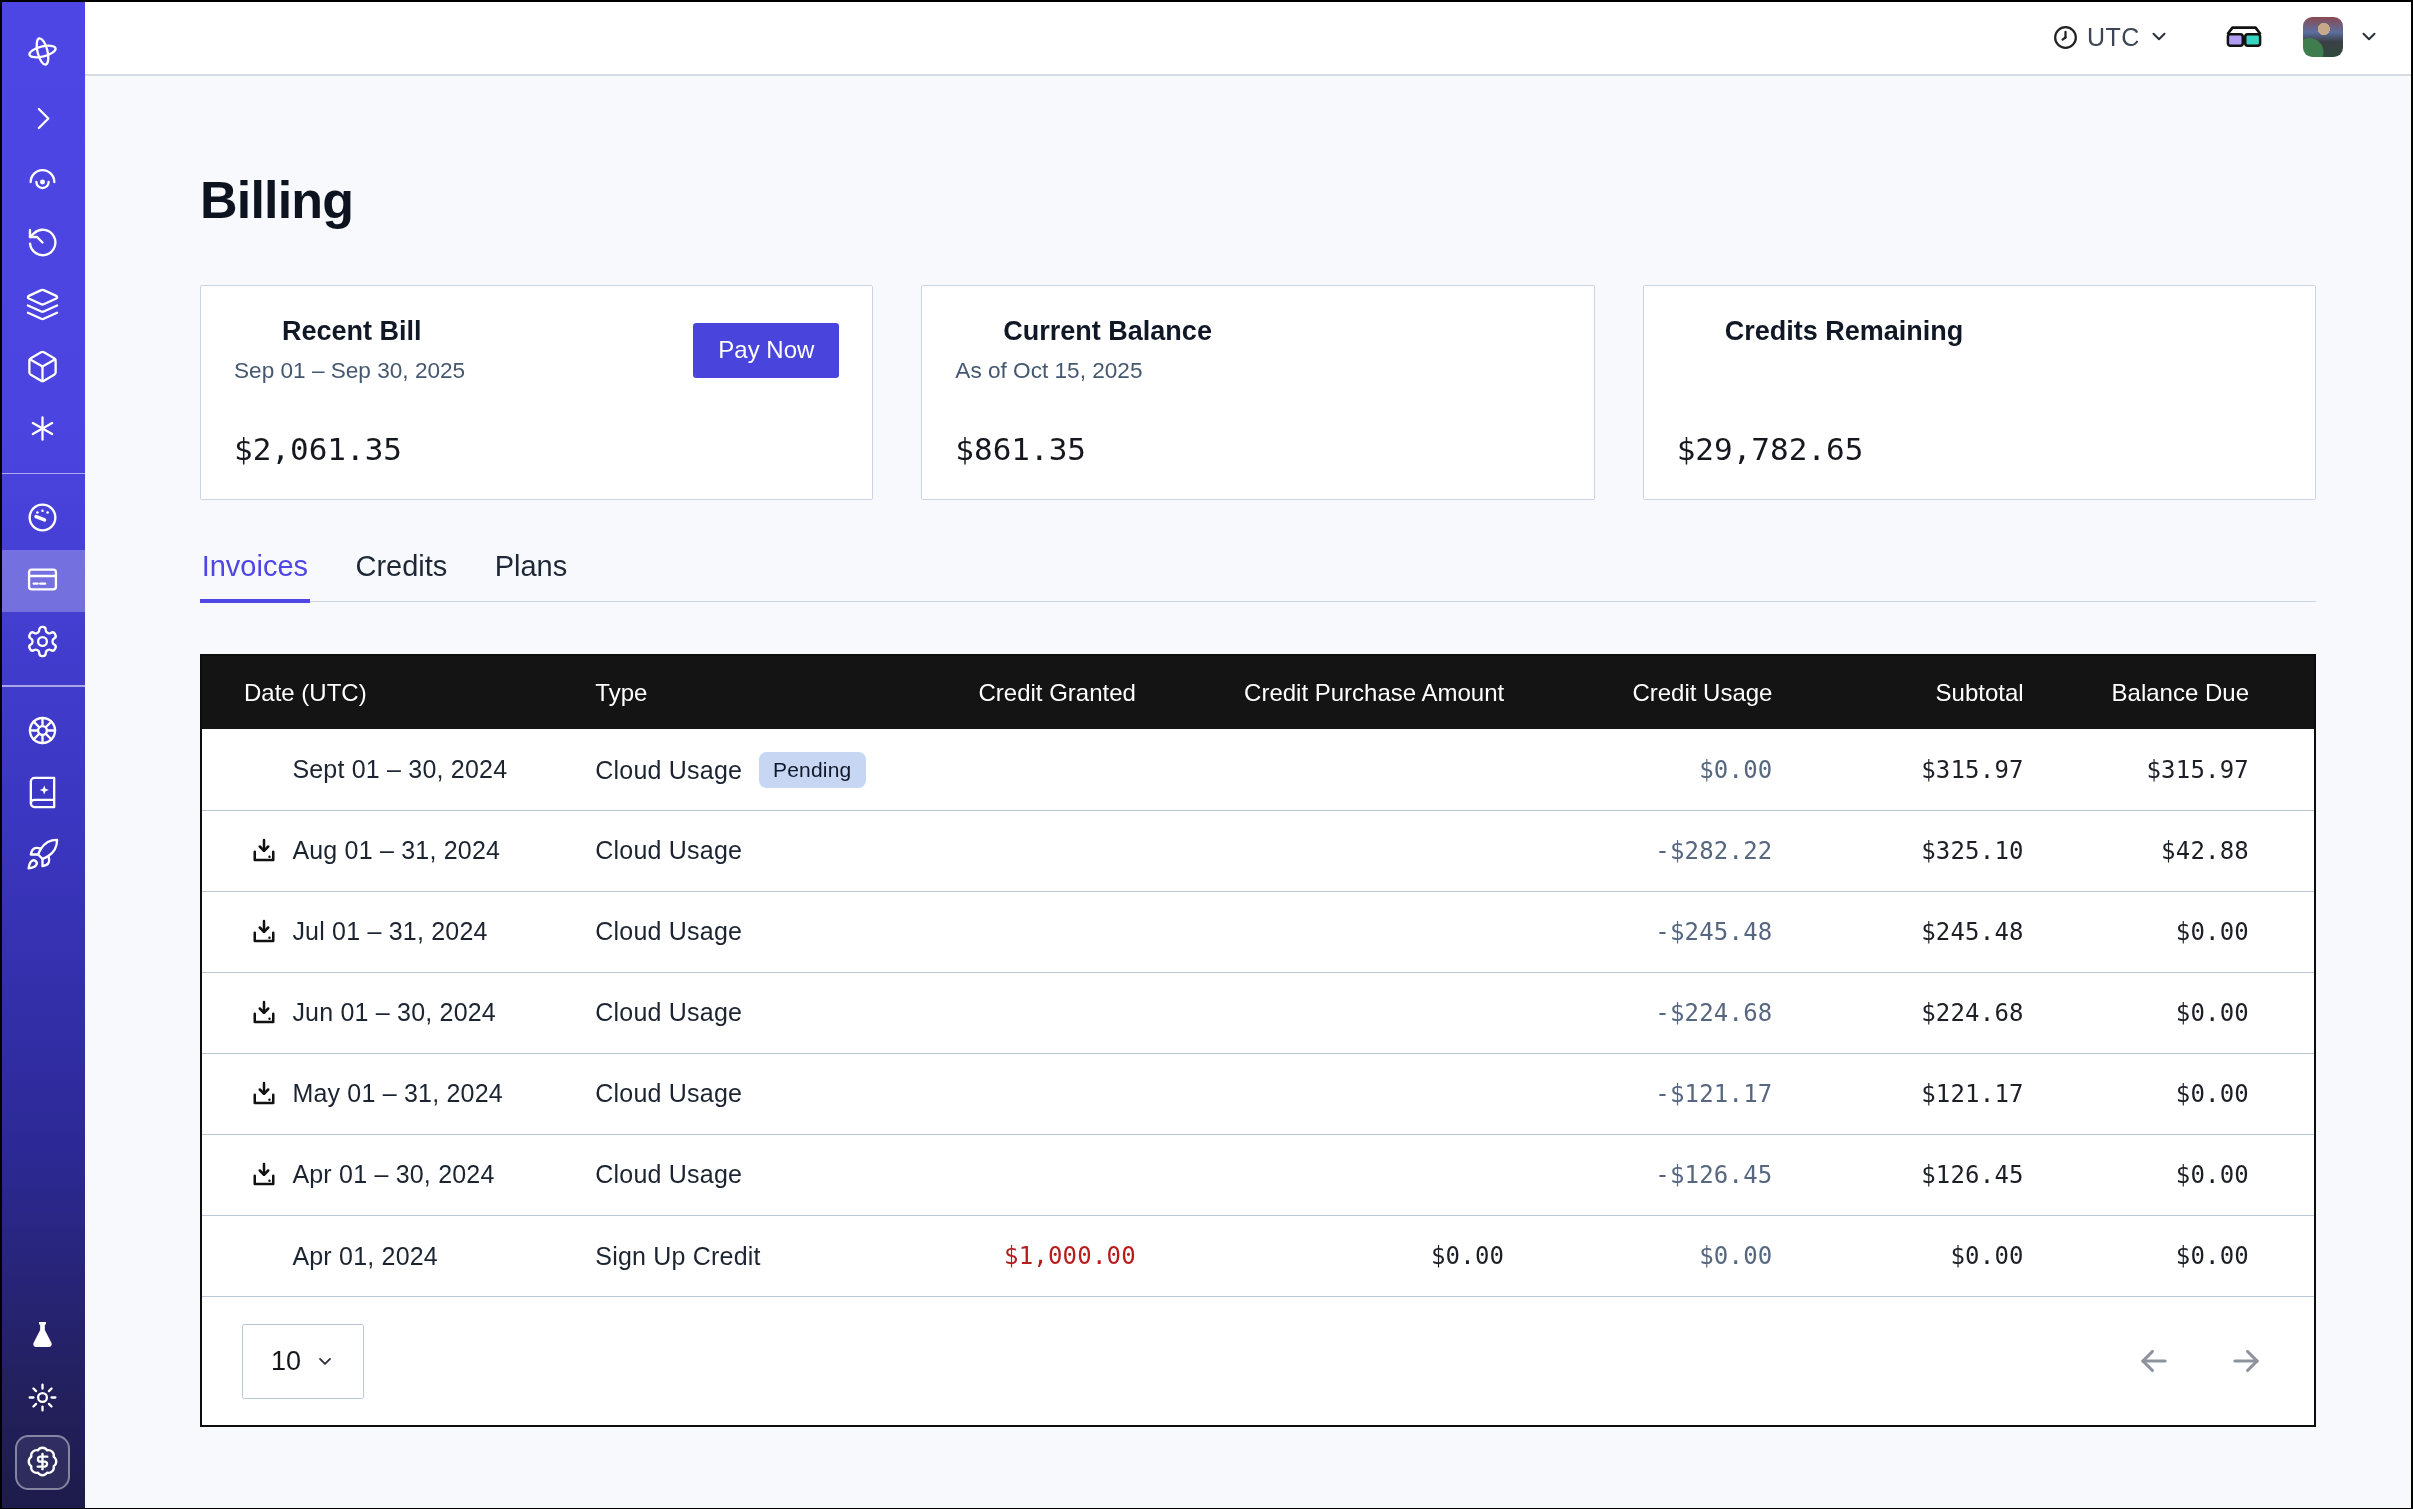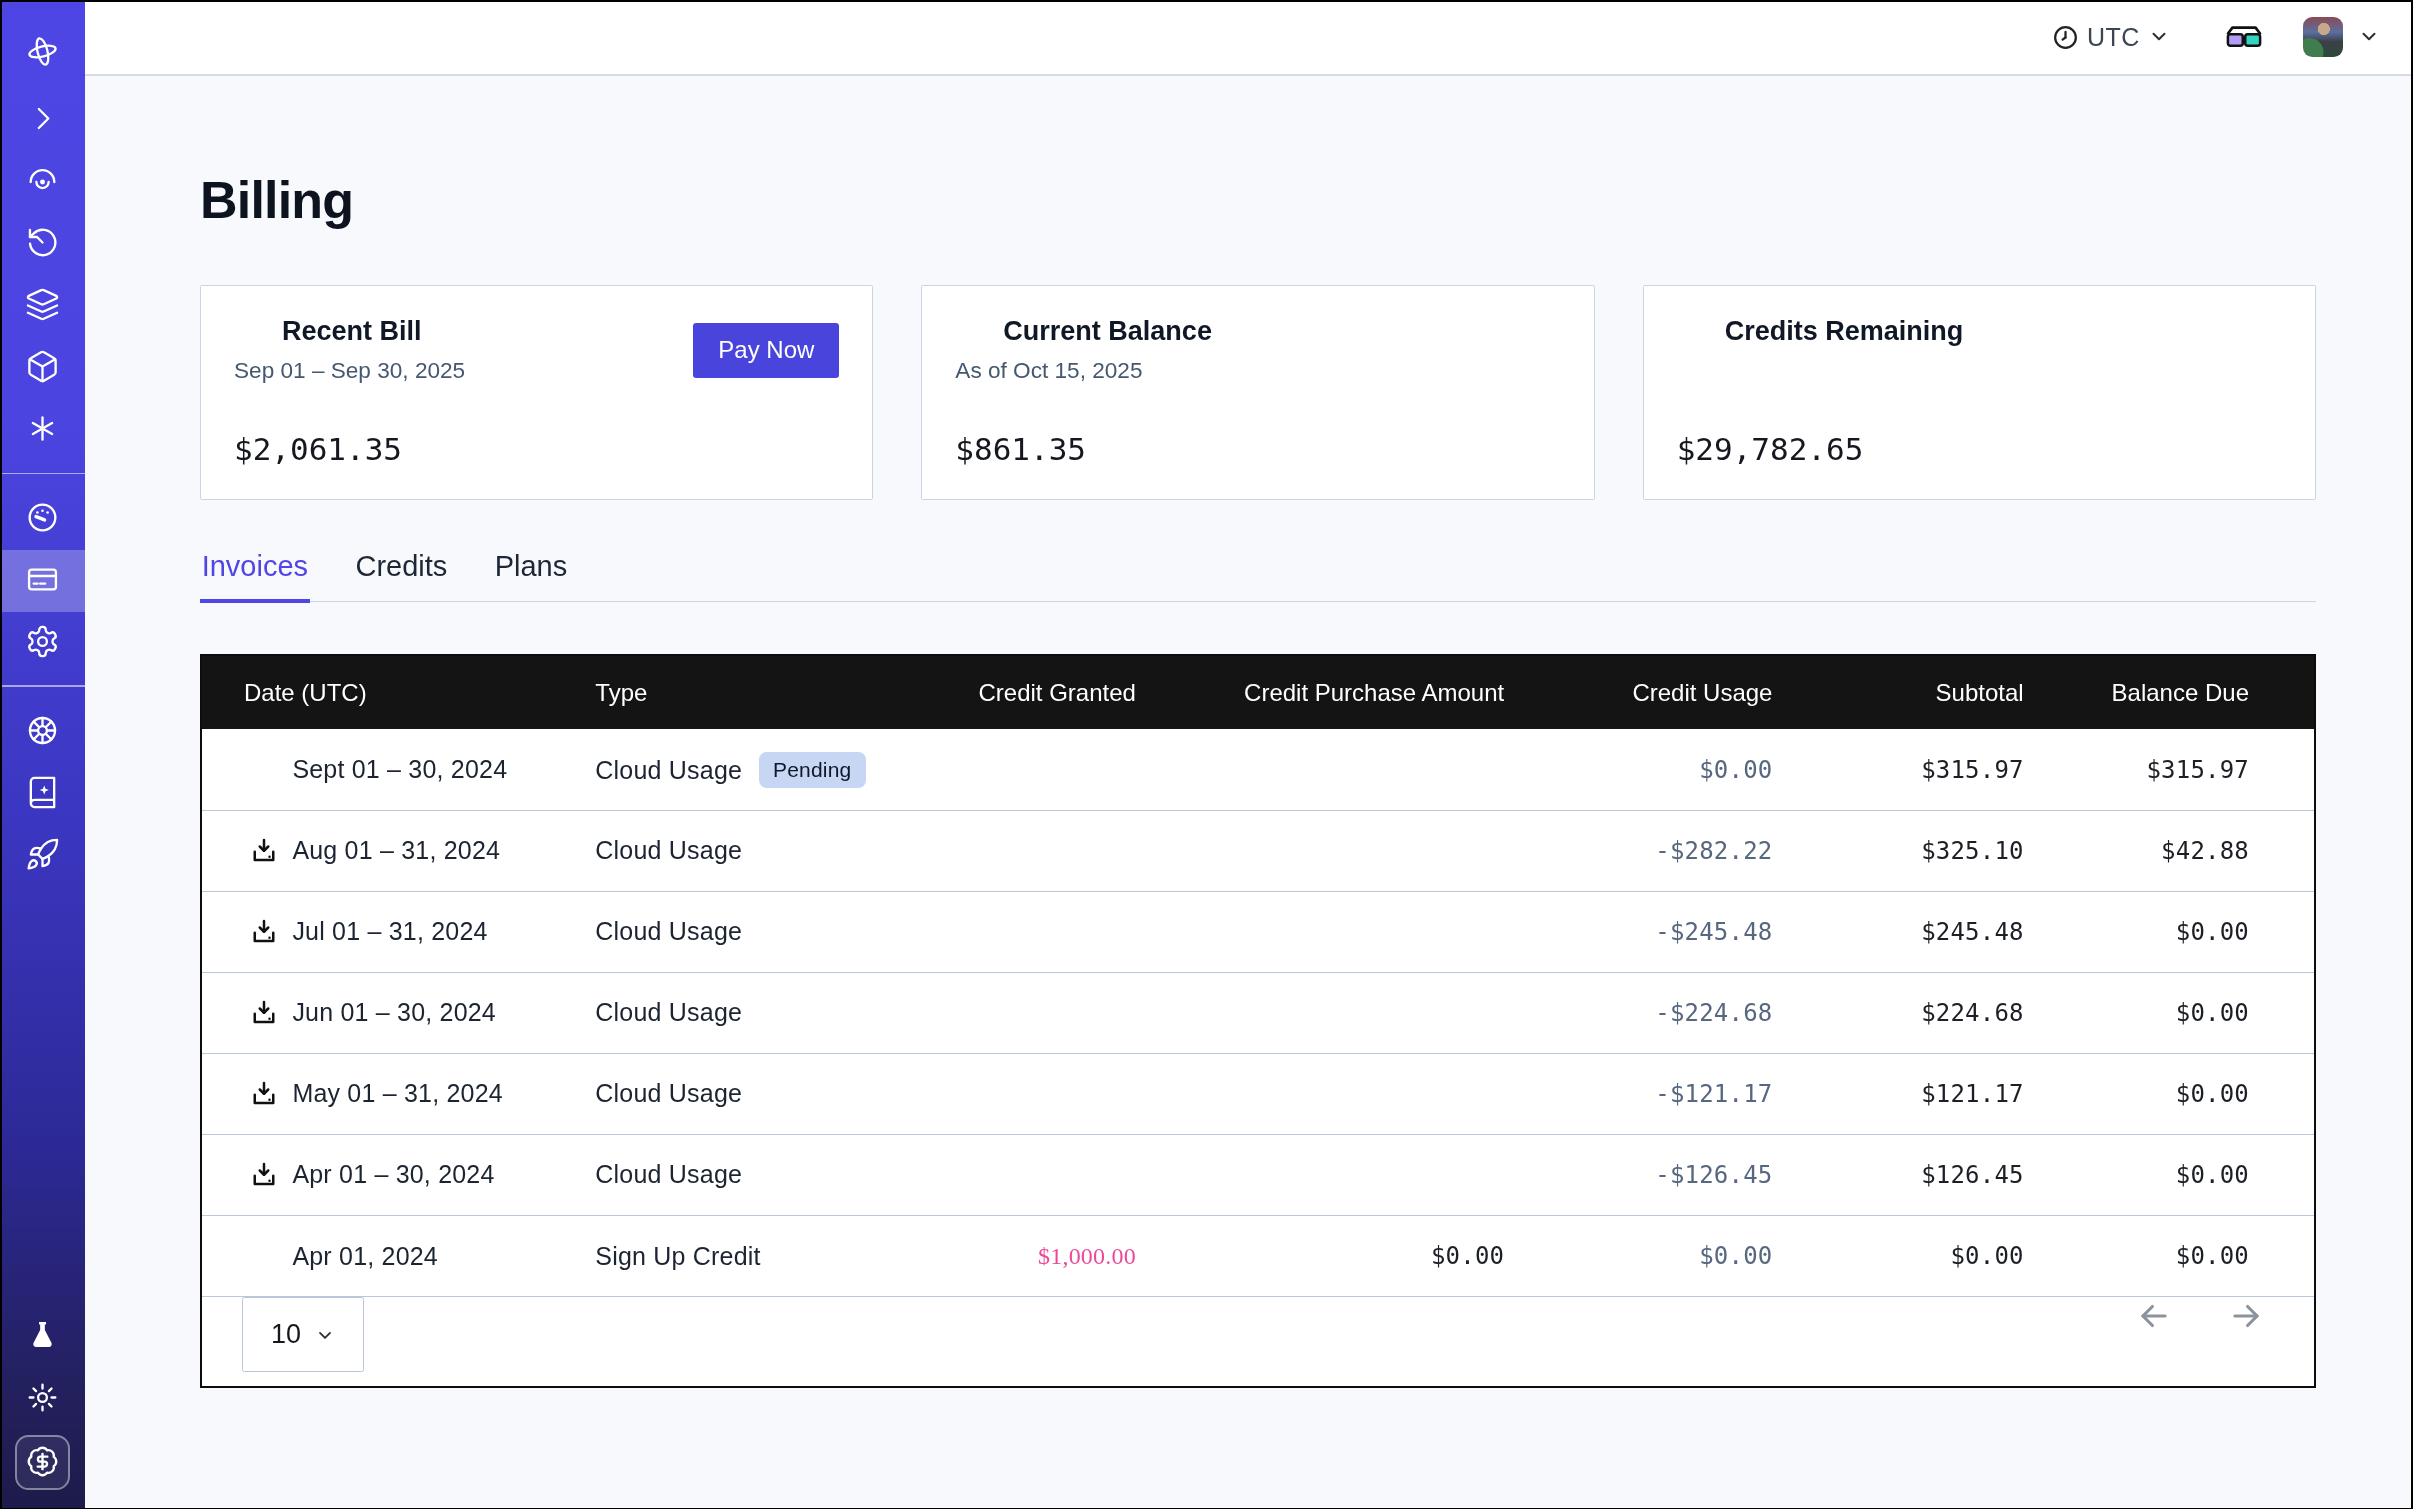--- a/index.html
+++ b/index.html
@@ -86,28 +86,28 @@
   th:first-child { padding-left:42px; }
   th:last-child, td:last-child { padding-right:65px; }
   tbody tr { height:81px; }
   tbody tr + tr { border-top:1.7px solid #b9c7d8; }
   td { font-size:25px; color:#1b2430; letter-spacing:0.2px; vertical-align:middle; }
   td.date-cell .date-flex { display:flex; align-items:center; }
   .icon-slot { width:30px; margin-left:47px; margin-right:13.4px; display:inline-flex; align-items:center; justify-content:center; flex:0 0 30px; cursor:pointer; }
   .icon-slot svg { width:30px; height:30px; stroke:#111; stroke-width:2; fill:none; stroke-linecap:round; stroke-linejoin:round; }
   td.mono { font-family:"DejaVu Sans Mono", monospace; font-size:24px; color:#1c1f26; }
   td.usage { color:#56677f; }
-  td.granted { color:#ec4899;font-family:Liberation Serif, serif; }
+  td.granted { color:#b91c1c; }
   .pill {
     display:inline-block; margin-left:16.7px; background:#c7d7f3; color:#0f172a;
     font-size:21px; padding:5.9px 14.2px; border-radius:7.5px; vertical-align:1.7px;
   }
   .pill:empty { display:none; }
 
-  .pagination { border-top:1.7px solid #b9c7d8; height:90px; display:flex; align-items:flex-start; padding:0 49px 0 40px; }
+  .pagination { border-top:1.7px solid #b9c7d8; height:129px; display:flex; align-items:center; padding:0 49px 0 40px; }
   .page-size {
     width:122px; height:75px; border:1.7px solid #b9c6d8; border-radius:2.5px; background:#fff;
     display:flex; align-items:center; justify-content:center; gap:14.2px; font-size:27px; color:#14171c; cursor:pointer;
   }
   .page-size svg { width:20px; height:20px; stroke:#2a2f38; stroke-width:2.2; fill:none; stroke-linecap:round; stroke-linejoin:round; }
   .pager-arrows { margin-left:auto; display:flex; gap:54px; }
   .pager-arrows .arrow { background:none; border:none; cursor:pointer; display:flex; align-items:center; }
   .pager-arrows svg { width:38px; height:38px; stroke:#8d939c; stroke-width:2; fill:none; stroke-linecap:round; stroke-linejoin:round; }
 </style>
 </head>

